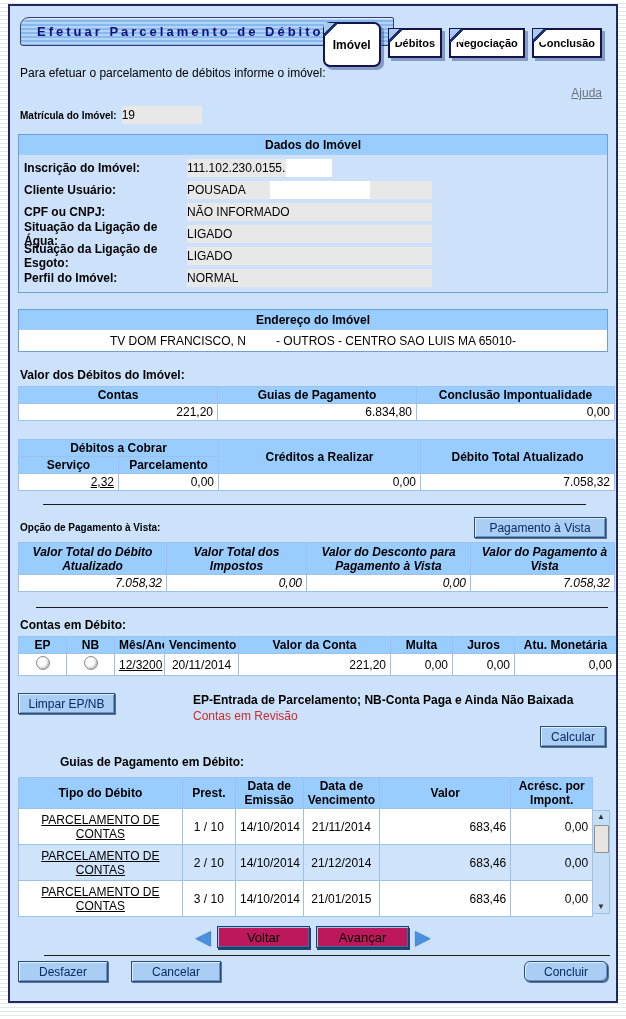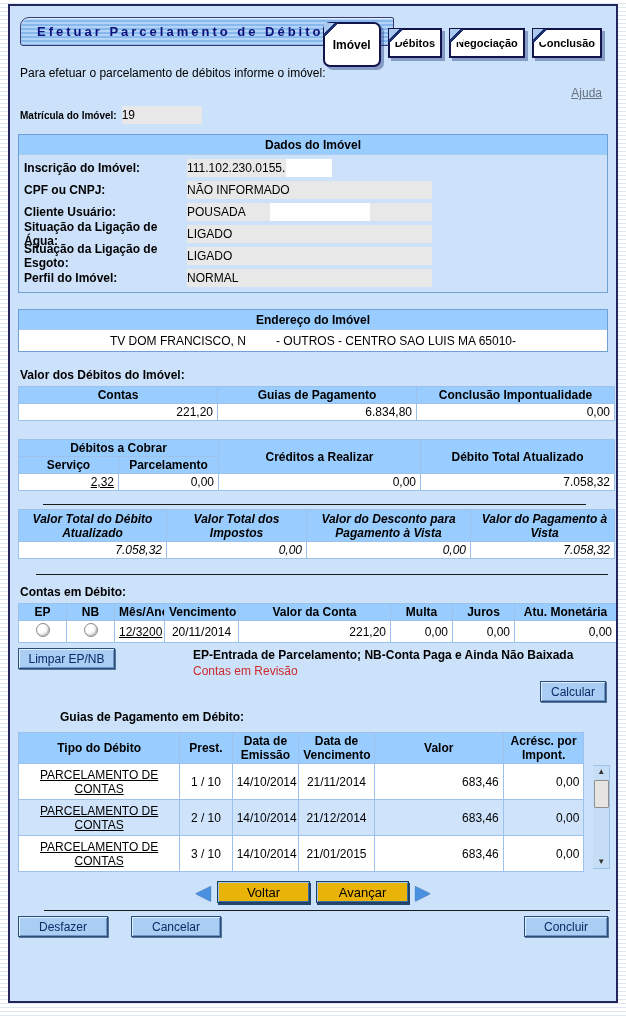--- a/index.html
+++ b/index.html
@@ -52,55 +52,55 @@
   .field-row{display:flex;align-items:center;margin:4px 5px 0;height:18px;}
   .field-label{width:163px;flex:none;font-size:12px;font-weight:bold;}
   .val-box{position:relative;}
   .w-narrow{width:145px;}
   .w-wide{width:245px;}
   .redact{position:absolute;top:0;right:0;height:100%;background:#ffffff;}
   .addr-box{margin-top:16px;padding-bottom:0;}
   .addr-row{height:21px;background:#ffffff;display:flex;align-items:center;justify-content:center;gap:30px;font-size:12px;}
   
   .section-label{margin:16px 0 0 4px;font-size:12px;font-weight:bold;}
-  table{border-collapse:collapse;table-layout:fixed;margin:4px 9px 0 2px;}
+  table{border-collapse:collapse;table-layout:fixed;margin:4px 0 0 2px;}
   th,td{border:1px solid #9cc2ec;font-size:12px;padding:1px 4px;overflow:hidden;white-space:nowrap;}
   th{background:#99ccff;font-weight:bold;text-align:center;color:#000;}
   td{background:#ffffff;}
   td.num{text-align:right;}
   td.ctr{text-align:center;}
   tr.alt td{background:#cfe3fb;}
   a.tbl-link{color:#000;text-decoration:underline;cursor:pointer;}
   
   .sep1{margin:13px 24px 0 27px;border-top:1px solid #1b1b1b;height:0;}
   .sep2{margin:15px 2px 0 20px;border-top:1px solid #1b1b1b;height:0;}
   .footer-hr{margin:7px 0 5px 28px;border-top:1px solid #1b1b1b;height:0;}
   
   .btn{
     background:#a9cdf3;border:1px solid #2c4d77;color:#0b2a66;
     font-family:"Liberation Sans",sans-serif;font-size:12px;
     box-shadow:inset 1px 1px 0 #ddeeff,inset -1px -1px 0 #6d94c4,1px 1px 0 #55749c;
     height:21px;cursor:pointer;padding:0 8px;
   }
   .btn-nav{
-    background:#eab308;border:1px solid #1c3f66;color:#000;
+    background:#be185d;border:1px solid #1c3f66;color:#000;
     box-shadow:inset 1px 1px 0 #9cc6f2,inset -1px -1px 0 #3a6ea8,1px 2px 0 #23456b;
     width:93px;height:22px;font-size:13px;cursor:pointer;
     font-family:"Liberation Sans",sans-serif;
   }
   .opcao-row{margin:12px 4px 0;display:flex;align-items:center;justify-content:space-between;}
   .pv-btn{width:132px;}
   
   .radio{
     display:inline-block;width:12px;height:12px;border-radius:50%;
     border:1px solid #8a8a8a;cursor:pointer;
     background:radial-gradient(circle at 32% 32%,#ffffff 35%,#d6d6d6 90%);
     box-shadow:inset -1px -1px 1px #bbb;
   }
-  .notes-row{display:flex;margin:5px 2px 0;align-items:flex-start;}
+  .notes-row{display:flex;margin:17px 2px 0;align-items:flex-start;}
   .note-col{margin-left:78px;}
   .note-bold{font-size:12px;font-weight:bold;line-height:15px;}
   .note-red{font-size:12px;color:#cc2b2b;line-height:16px;}
   .calc-row{text-align:right;margin:2px 4px 0;}
   
   .guias-wrap{display:flex;margin-top:4px;}
   .guias-table td{height:33px;white-space:normal;}
   .guias-table th{height:16px;white-space:normal;}
   .scrollbar{
     width:17px;height:104px;margin-top:37px;box-sizing:border-box;
@@ -108,21 +108,21 @@
     display:flex;flex-direction:column;align-items:center;
   }
   .sb-arrow{font-size:8px;color:#333;line-height:12px;height:12px;cursor:pointer;}
   .sb-thumb{width:13px;height:26px;background:#e6e5e2;border:1px solid #8f8f8f;border-radius:1px;margin-top:2px;cursor:grab;}
   .sb-space{flex:1;}
   
   .nav-row{margin-top:9px;display:flex;align-items:center;justify-content:center;gap:6px;}
   .arrow{font-size:20px;color:#4a90e0;line-height:22px;cursor:pointer;text-shadow:0 0 1px #1c3f66;}
   .footer-row{display:flex;align-items:center;margin:0 2px;gap:23px;}
   .btn-foot{width:90px;}
-  .btn-concl{width:84px;margin-left:auto;}
+  .btn-concl{width:84px;margin-left:auto;border-radius:6px;}
 </style>
 </head>
 <body>
 
 <div class="panel">
 
   <div class="header-zone">
     <div class="title-bar">
       <span class="title-text">Efetuar Parcelamento de Débitos</span>
     </div>
@@ -155,29 +155,29 @@
   <div class="data-box">
     <div class="box-header">Dados do Imóvel</div>
     <div class="field-row">
       <span class="field-label">Inscrição do Imóvel:</span>
       <span class="gray-field val-box w-narrow">
           <span>111.102.230.0155.</span>
           <span class="redact" style="width:46px;"></span>
         </span>
     </div>
     <div class="field-row">
-      <span class="field-label">CPF ou CNPJ:</span>
-      <span class="gray-field val-box w-wide">NÃO INFORMADO</span>
-    </div>
-    <div class="field-row">
       <span class="field-label">Cliente Usuário:</span>
       <span class="gray-field val-box w-wide">
           <span>POUSADA</span>
           <span class="redact" style="width:100px;right:62px;"></span>
         </span>
+    </div>
+    <div class="field-row">
+      <span class="field-label">CPF ou CNPJ:</span>
+      <span class="gray-field val-box w-wide">NÃO INFORMADO</span>
     </div>
     <div class="field-row">
       <span class="field-label">Situação da Ligação de Água:</span>
       <span class="gray-field val-box w-wide">LIGADO</span>
     </div>
     <div class="field-row">
       <span class="field-label">Situação da Ligação de Esgoto:</span>
       <span class="gray-field val-box w-wide">LIGADO</span>
     </div>
     <div class="field-row">
@@ -236,20 +236,24 @@
       <td class="num"><a class="tbl-link">2,32</a></td>
       <td class="num">0,00</td>
       <td class="num">0,00</td>
       <td class="num">7.058,32</td>
     </tr>
   </tbody>
     </table>
 
   <div class="sep1"></div>
 
+  <div class="opcao-row">
+    <span class="lbl">Opção de Pagamento à Vista:</span>
+    <button class="btn pv-btn">Pagamento à Vista</button>
+  </div>
   <table style="width:596px;font-style:italic;">
     <colgroup>
         <col style="width:148px">
         <col style="width:140px">
         <col style="width:164px">
         <col style="width:144px">
       </colgroup>
     <tbody>
         <tr style="height:32px;">
       <th style="white-space:normal;">Valor Total do Débito Atualizado</th>

